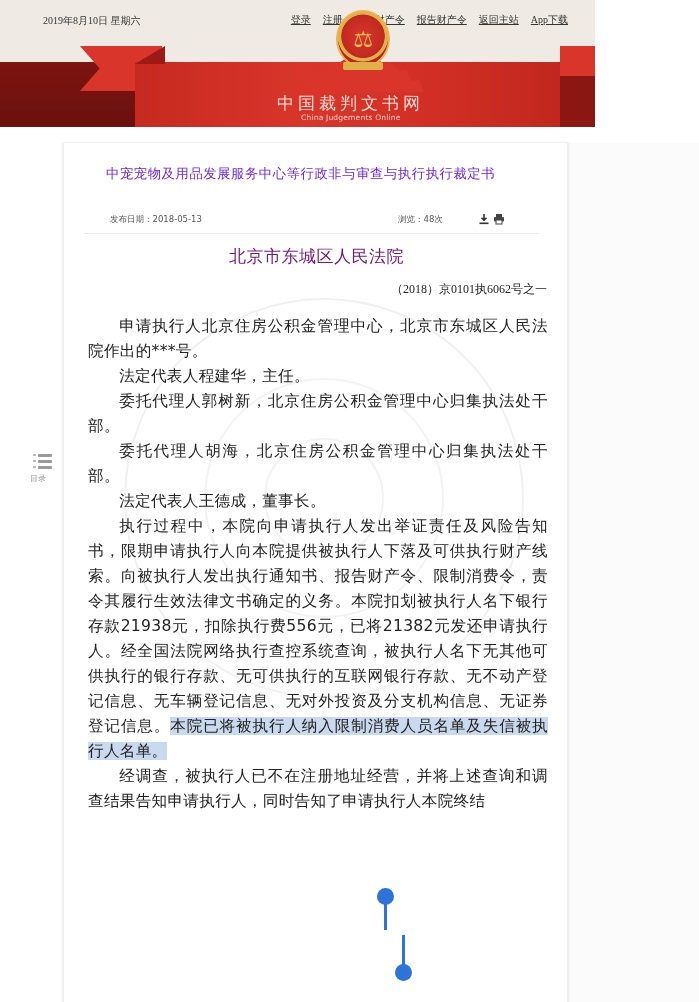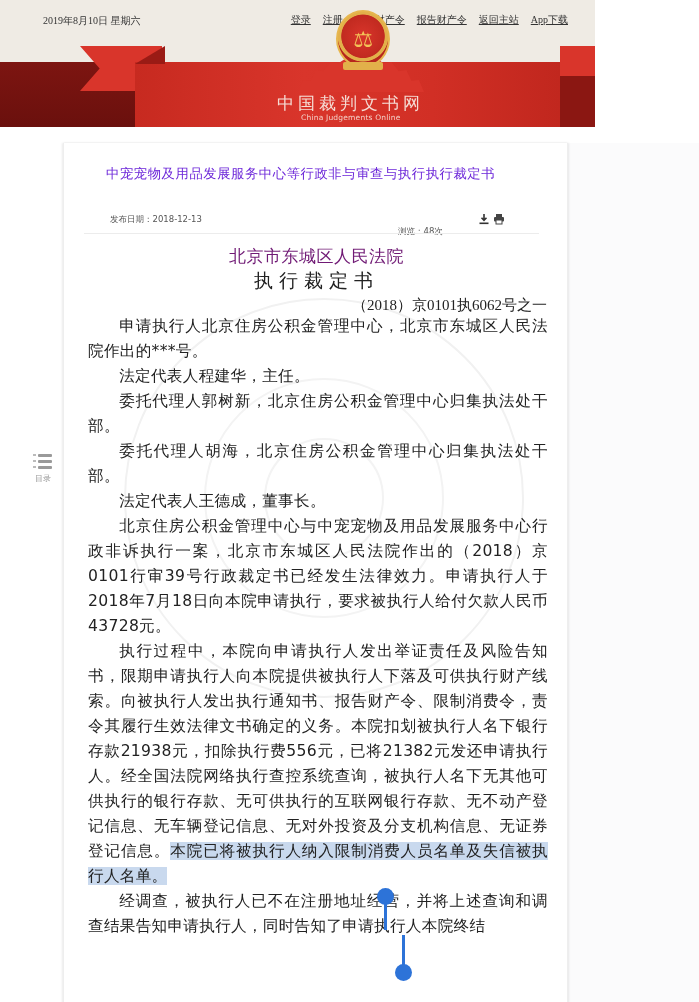--- a/index.html
+++ b/index.html
@@ -77,21 +77,21 @@
     letter-spacing: 4px; white-space: nowrap;
   }
   .site-subtitle {
     position: absolute; left: 301px; top: 113px; width: 160px;
     font-size: 7.5px; color: #f4d0c8; white-space: nowrap; letter-spacing: 0.2px;
   }
 
   
   .toc {
     position: absolute; left: 30px; top: 452px; width: 26px; height: 36px;
-    cursor: pointer; text-align: center;
+    cursor: pointer; text-align: left;
   }
   .toc .lines { position: relative; height: 20px; }
   .toc .line { position: absolute; left: 8px; width: 14px; height: 2.5px; background: #9a9a9a; border-radius: 1px; }
   .toc .num { position: absolute; left: 3px; width: 3px; height: 2px; background: #bbb; }
   .toc .label { font-size: 8px; color: #9a9a9a; margin-top: 1px; white-space: nowrap; }
 
   
   .card {
     position: absolute; left: 63px; top: 143px; width: 505px; height: 870px;
     background: #ffffff;
@@ -102,21 +102,21 @@
 
   .doc-head-title {
     position: absolute; left: 42px; top: 22px; width: 440px;
     font-size: 13.3px; color: #6d28d9; white-space: nowrap; letter-spacing: 0.6px;
   }
   .meta-row {
     position: absolute; left: 46px; top: 71px; width: 420px; height: 16px;
     font-size: 8.5px; color: #555; white-space: nowrap;
   }
   .meta-row .pub { position: absolute; left: 0; top: 0; }
-  .meta-row .views { position: absolute; left: 288px; top: 12px; }
+  .meta-row .views { position: absolute; left: 288px; top: 0; }
   .meta-row .dl-icon { position: absolute; left: 368px; top: -1px; width: 12px; height: 12px; cursor: pointer; }
   .meta-row .print-icon { position: absolute; left: 383px; top: -1px; width: 12px; height: 12px; cursor: pointer; }
   .meta-divider { position: absolute; left: 20px; top: 90px; width: 455px; height: 1px; background: #ececec; }
 
   
   .watermark {
     position: absolute; left: 60px; top: 155px; width: 400px; height: 400px;
     border-radius: 50%; border: 2px solid #f1f1f1;
   }
   .watermark.inner { left: 140px; top: 235px; width: 240px; height: 240px; border: 2px solid #f3f3f3; }
@@ -124,23 +124,23 @@
 
   .court-name {
     position: absolute; left: 0; top: 102px; width: 505px; text-align: center;
     font-size: 17px; color: #701a75; letter-spacing: 0.5px;
   }
   .doc-type {
     position: absolute; left: 0; top: 125px; width: 505px; text-align: center;
     font-size: 19px; color: #222; letter-spacing: 6px;
   }
   .case-no {
-    position: absolute; right: 20px; top: 153px;
+    position: absolute; right: 20px; top: 138px;
     font-family: "Liberation Serif", "DejaVu Serif", serif;
-    font-size: 15px; color: #222; white-space: nowrap;
+    font-size: 12px; color: #222; white-space: nowrap;
   }
 
   .body-text {
     position: absolute; left: 24px; top: 171px; width: 460px;
     font-size: 15.6px; line-height: 25px; color: #222;
     letter-spacing: 0.3px;
   }
   .body-text p { text-indent: 2em; text-align: justify; }
   .hl { background: #c9d9ee; }
   .handle-top {
@@ -190,21 +190,21 @@
   </div>
   <div class="label">目录</div>
 </div>
 
 <div class="right-panel"></div>
 
 <div class="card">
   <div class="doc-head-title">中宠宠物及用品发展服务中心等行政非与审查与执行执行裁定书</div>
 
   <div class="meta-row">
-    <span class="pub">发布日期：2018-12-13</span>
+    <span class="pub">发布日期：2018-05-13</span>
     <span class="views">浏览：48次</span>
     <span class="dl-icon">
       <svg width="12" height="12" viewBox="0 0 12 12">
           <path d="M6 1 V7 M3.5 4.8 L6 7.3 L8.5 4.8" stroke="#333" stroke-width="1.6" fill="none"></path>
           <rect x="1.5" y="9.5" width="9" height="1.6" fill="#333"></rect>
         </svg>
     </span>
     <span class="print-icon">
       <svg width="12" height="12" viewBox="0 0 12 12">
           <rect x="3" y="1" width="6" height="3" fill="#444"></rect>
@@ -213,30 +213,28 @@
         </svg>
     </span>
   </div>
   <div class="meta-divider"></div>
 
   <div class="watermark"></div>
   <div class="watermark inner"></div>
   <div class="watermark core"></div>
 
   <div class="court-name">北京市东城区人民法院</div>
-  <div class="doc-type">执行裁定书</div>
   <div class="case-no">（2018）京0101执6062号之一</div>
 
   <div class="body-text">
     <p>申请执行人北京住房公积金管理中心，北京市东城区人民法院作出的***号。</p>
     <p>法定代表人程建华，主任。</p>
     <p>委托代理人郭树新，北京住房公积金管理中心归集执法处干部。</p>
     <p>委托代理人胡海，北京住房公积金管理中心归集执法处干部。</p>
     <p>法定代表人王德成，董事长。</p>
-    <p>北京住房公积金管理中心与中宠宠物及用品发展服务中心行政非诉执行一案，北京市东城区人民法院作出的（2018）京0101行审39号行政裁定书已经发生法律效力。申请执行人于2018年7月18日向本院申请执行，要求被执行人给付欠款人民币43728元。</p>
     <p><span>执行过程中，本院向申请执行人发出举证责任及风险告知书，限期申请执行人向本院提供被执行人下落及可供执行财产线索。向被执行人发出执行通知书、报告财产令、限制消费令，责令其履行生效法律文书确定的义务。本院扣划被执行人名下银行存款21938元，扣除执行费556元，已将21382元发还申请执行人。经全国法院网络执行查控系统查询，被执行人名下无其他可供执行的银行存款、无可供执行的互联网银行存款、无不动产登记信息、无车辆登记信息、无对外投资及分支机构信息、无证券登记信息。</span><span class="hl">本院已将被执行人纳入限制消费人员名单及失信被执行人名单。</span></p>
     <p>经调查，被执行人已不在注册地址经营，并将上述查询和调查结果告知申请执行人，同时告知了申请执行人本院终结</p>
   </div>
 </div>
 
 <div class="handle-top">
   <span class="dot"></span>
   <span class="stem"></span>
 </div>
 <div class="handle-bot">

